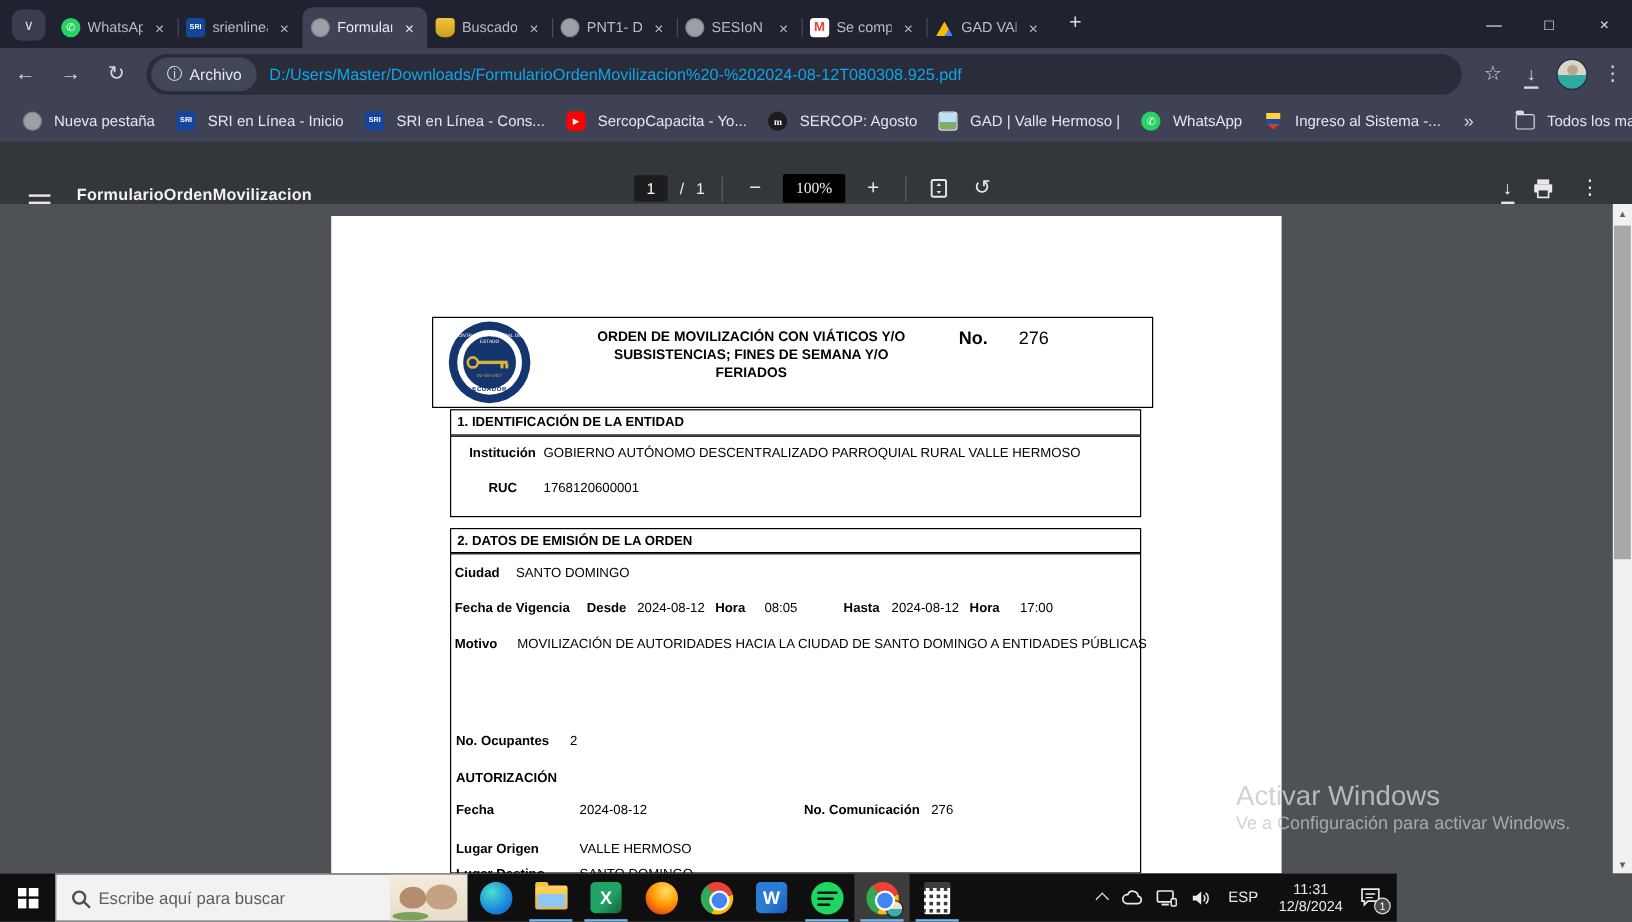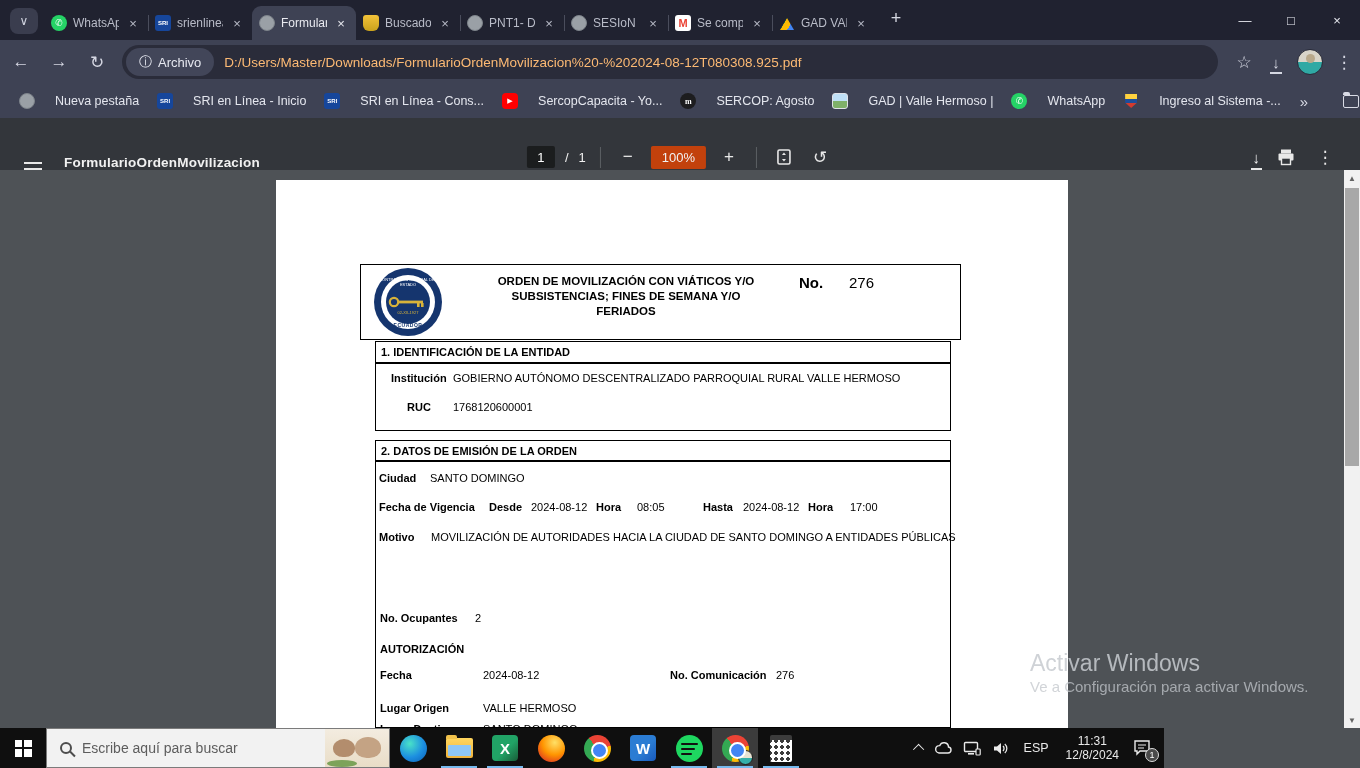--- a/index.html
+++ b/index.html
@@ -54,56 +54,56 @@
 
   
   #toolbar { position:absolute; top:40px; left:0; width:1360px; height:44px;
     background:#3e4254; display:flex; align-items:center; }
   .nav-btn { width:34px; height:34px; display:flex; align-items:center; justify-content:center;
     color:#d5d7e2; font-size:17px; margin-left:4px; }
   #omnibox { flex:1; height:34px; margin:0 10px 0 8px; background:#2a2c3a; border-radius:17px;
     display:flex; align-items:center; overflow:hidden; }
   .omni-chip { height:28px; margin-left:4px; padding:0 13px; background:#424659; border-radius:14px;
     display:flex; align-items:center; gap:6px; color:#e6e8f0; font-size:13px; flex:none; }
-  .omni-url { color:#fdba74; font-size:13.5px; margin-left:10px; white-space:nowrap; }
+  .omni-url { color:#0ea5e9; font-size:13.5px; margin-left:10px; white-space:nowrap; }
   .tb-icon { width:32px; height:32px; display:flex; align-items:center; justify-content:center;
     color:#d5d7e2; font-size:17px; flex:none; position:relative; }
   .dl-glyph { position:relative; font-size:15px; line-height:1; }
   .dl-glyph::after { content:""; position:absolute; left:-2px; right:-2px; bottom:-4px; height:2px;
     background:#d5d7e2; }
   .avatar { width:26px; height:26px; border-radius:50%; flex:none; margin:0 5px;
     background:linear-gradient(180deg,#d9d5c9 0 52%,#2fa9a4 52%); border:1px solid #2a2c3a; position:relative; }
   .avatar::after { content:""; position:absolute; left:8px; top:4px; width:9px; height:9px;
     border-radius:50%; background:#b9a98b; }
 
   
   #bookmarks { position:absolute; top:84px; left:0; width:1360px; height:34px; background:#3e4254;
     display:flex; align-items:center; padding:0 12px 0 10px; color:#e4e6ee; font-size:12.5px; }
-  .bm { display:flex; align-items:center; gap:20px; padding:0 9px; height:26px; white-space:nowrap; }
+  .bm { display:flex; align-items:center; gap:10px; padding:0 9px; height:26px; white-space:nowrap; }
   .bm-overflow { margin-left:auto; font-size:15px; padding:0 10px; color:#d9dbe5; }
   .bm-sep { width:1px; height:18px; background:#5a5e70; margin:0 8px; }
   .folder-ic { width:16px; height:13px; border:1.5px solid #d9dbe5; border-radius:2px; position:relative; }
   .folder-ic::before { content:""; position:absolute; top:-4px; left:-1px; width:7px; height:3px;
     background:#d9dbe5; border-radius:2px 2px 0 0; }
 
   
   #pdfbar { position:absolute; top:118px; left:0; width:1360px; height:52px; background:#33363b;
     display:flex; align-items:flex-end; color:#f1f1f1; }
   .hamburger { width:18px; height:2px; background:#e8e8e8; position:relative; margin-left:24px; }
   .hamburger::before,.hamburger::after { content:""; position:absolute; left:0; width:18px; height:2px; background:#e8e8e8; }
   .hamburger::before { top:-6px; } .hamburger::after { top:6px; }
   .pdf-title { margin-left:22px; font-size:13.5px; font-weight:bold; letter-spacing:.2px; }
   .pdf-center { position:absolute; left:50%; transform:translateX(-50%); display:flex;
     align-items:center; gap:10px; }
   .page-input { width:28px; height:22px; background:#1b1d1e; border:none; border-radius:2px;
     color:#fff; text-align:center; font-size:13px; font-family:inherit; }
   .pdf-sep { width:1px; height:21px; background:#5c6064; margin:0 4px; }
   .pdf-btn { width:26px; height:26px; display:flex; align-items:center; justify-content:center;
     font-size:17px; color:#e8e8e8; }
-  .zoom-box { background:#c2410c; border-radius:2px; padding:4px 11px; font-size:13px; }
+  .zoom-box { background:#000000; border-radius:2px; padding:4px 11px; font-size:13px;font-family:Liberation Serif, serif; }
   .pdf-right { margin-left:auto; display:flex; align-items:center; gap:16px; padding-right:22px; }
   .pdf-dl { position:relative; font-size:15px; font-weight:bold; }
   .pdf-dl::after { content:""; position:absolute; left:-2px; right:-2px; bottom:-4px; height:2px; background:#e8e8e8; }
   .pdf-text { font-size:13px; }
 
   
   #content { position:absolute; top:170px; left:0; width:1360px; height:558px; background:#4e5256; overflow:hidden; }
   #page { position:absolute; left:276px; top:10px; width:792px; height:548px; background:#fff;
     overflow:hidden; color:#000; }
   .abs { position:absolute; }

